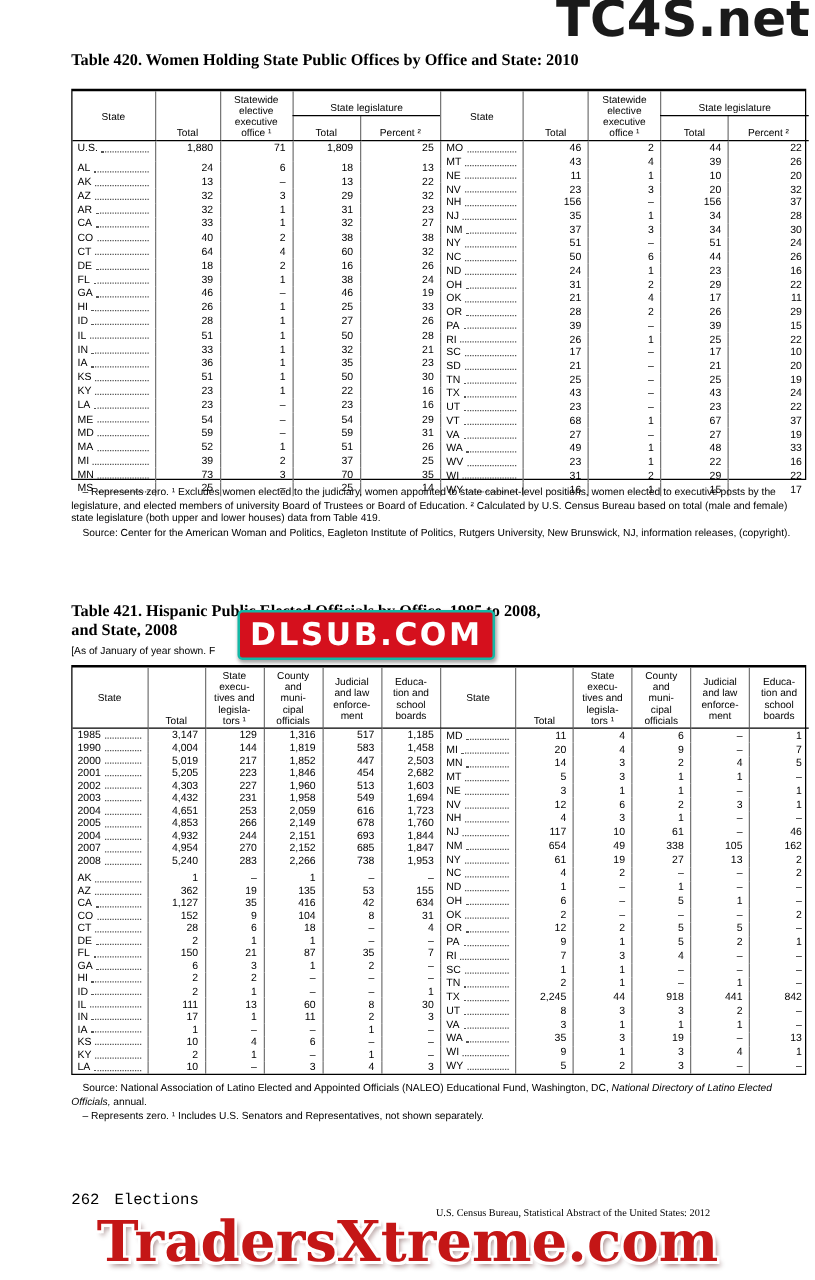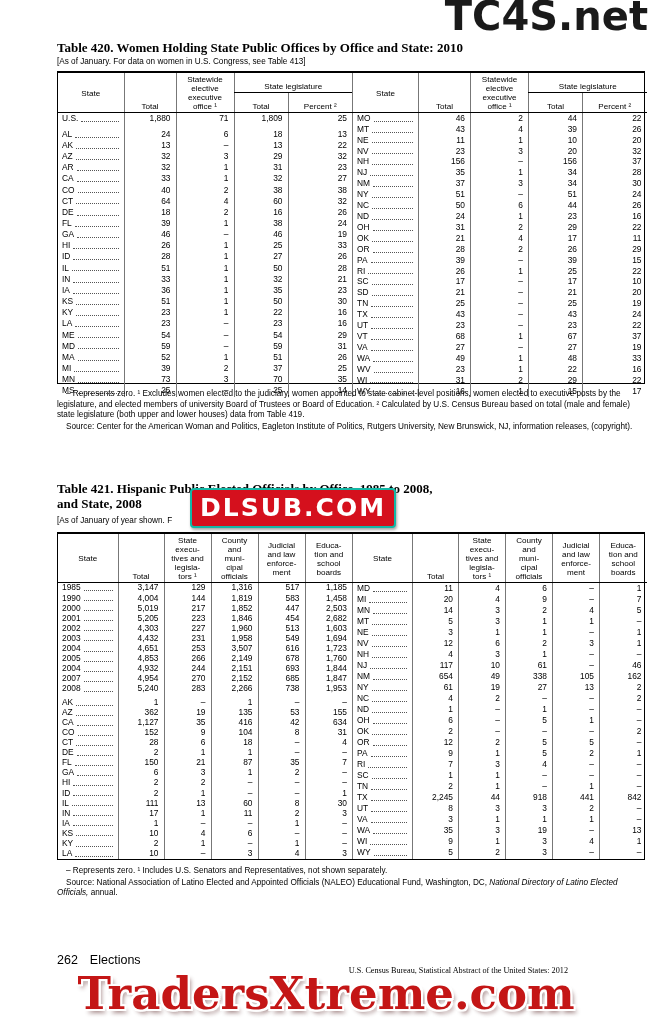--- a/index.html
+++ b/index.html
@@ -23,37 +23,36 @@
   .th-state { vertical-align:middle; }
   .th-group { vertical-align:bottom; }
   tbody td { height:9.6px; line-height:9.8px; }
   td.num { text-align:right; padding-right:5px; white-space:nowrap; }
   td.state-cell { padding-left:4px; }
   .sc-in { display:flex; align-items:flex-end; }
   .dots { flex:1; border-bottom:1px dotted #555; margin:0 2px 2px 3px; min-width:4px; }
   .bold-row td { font-weight:400; padding-bottom:4px; }
 
   
-  .pagefoot { position:absolute; left:57px; top:953px; font-size:12.5px; }
+  .pagefoot { position:absolute; left:57px; top:953px; font-size:12.5px;font-family:Liberation Mono, monospace; }
   .pagefoot .sec { margin-left:12px; }
   .bottom-source { position:absolute; right:84px; top:966px; font-size:8.2px; font-family:"Liberation Serif", serif; }
 
   
   .wm-top { position:absolute; top:-7px; right:4px; font-family:"DejaVu Sans", sans-serif; font-weight:700; font-size:40px; color:#1a1a1a; letter-spacing:0px; }
   .wm-mid { position:absolute; top:488px; left:190px; background:#d5101d; color:#fff; font-family:"DejaVu Sans", sans-serif; font-weight:700; font-size:25px; letter-spacing:2px; padding:3px 8px 4px; border-radius:4px; border:2px solid #14b8a6; box-shadow:1px 2px 3px rgba(0,0,0,.35); }
   .wm-bottom { position:absolute; top:967px; left:50%; transform:translateX(-50%); font-family:"DejaVu Serif", serif; font-weight:700; font-size:45px; color:#c41616; white-space:nowrap;
     text-shadow:-2px -2px 0 #fff, 2px -2px 0 #fff, -2px 2px 0 #fff, 2px 2px 0 #fff, -2px 0 0 #fff, 2px 0 0 #fff, 0 -2px 0 #fff, 0 2px 0 #fff, 3px 4px 4px rgba(60,0,0,.45); }
 </style>
 </head>
 <body>
 
 <div class="page">
 
   <div class="tbl-title" style="top:40px;">Table 420. Women Holding State Public Offices by Office and State: 2010</div>
-  <div class="tbl-note" style="top:57px;">[As of January. For data on women in U.S. Congress, see Table 413]</div>
 
   <div class="tbl-box" style="top:71px;height:313px;">
     <table class="half">
       <colgroup>
           <col style="width:66px">
           <col style="width:52px">
           <col style="width:58px">
           <col style="width:54px">
           <col style="width:64px">
         </colgroup>
@@ -839,21 +838,21 @@
           </tr>
           <tr>
             <td class="state-cell no-bl">
               <span class="sc-in">
                 <span class="lbl">2004</span>
                 <span class="dots"></span>
               </span>
             </td>
             <td class="num">4,651</td>
             <td class="num">253</td>
-            <td class="num">3,507</td>
+            <td class="num">2,059</td>
             <td class="num">616</td>
             <td class="num">1,723</td>
           </tr>
           <tr>
             <td class="state-cell no-bl">
               <span class="sc-in">
                 <span class="lbl">2005</span>
                 <span class="dots"></span>
               </span>
             </td>
@@ -1469,22 +1468,22 @@
             <td class="num">2</td>
             <td class="num">3</td>
             <td class="num">–</td>
             <td class="num">–</td>
           </tr>
         </tbody>
     </table>
   </div>
 
   <div class="notes" style="top:866px;">
+    <p><span>Source: National Association of Latino Elected and Appointed Officials (NALEO) Educational Fund, Washington, DC, </span><span class="src-italic">National Directory of Latino Elected Officials,</span><span> annual.</span></p>
     <p>– Represents zero. ¹ Includes U.S. Senators and Representatives, not shown separately.</p>
-    <p><span>Source: National Association of Latino Elected and Appointed Officials (NALEO) Educational Fund, Washington, DC, </span><span class="src-italic">National Directory of Latino Elected Officials,</span><span> annual.</span></p>
   </div>
 
   <div class="pagefoot">
     <span>262</span><span class="sec">Elections</span>
   </div>
   <div class="bottom-source">U.S. Census Bureau, Statistical Abstract of the United States: 2012</div>
 
   <div class="wm-top">TC4S.net</div>
   <div class="wm-mid">DLSUB.COM</div>
   <div class="wm-bottom">TradersXtreme.com</div>

